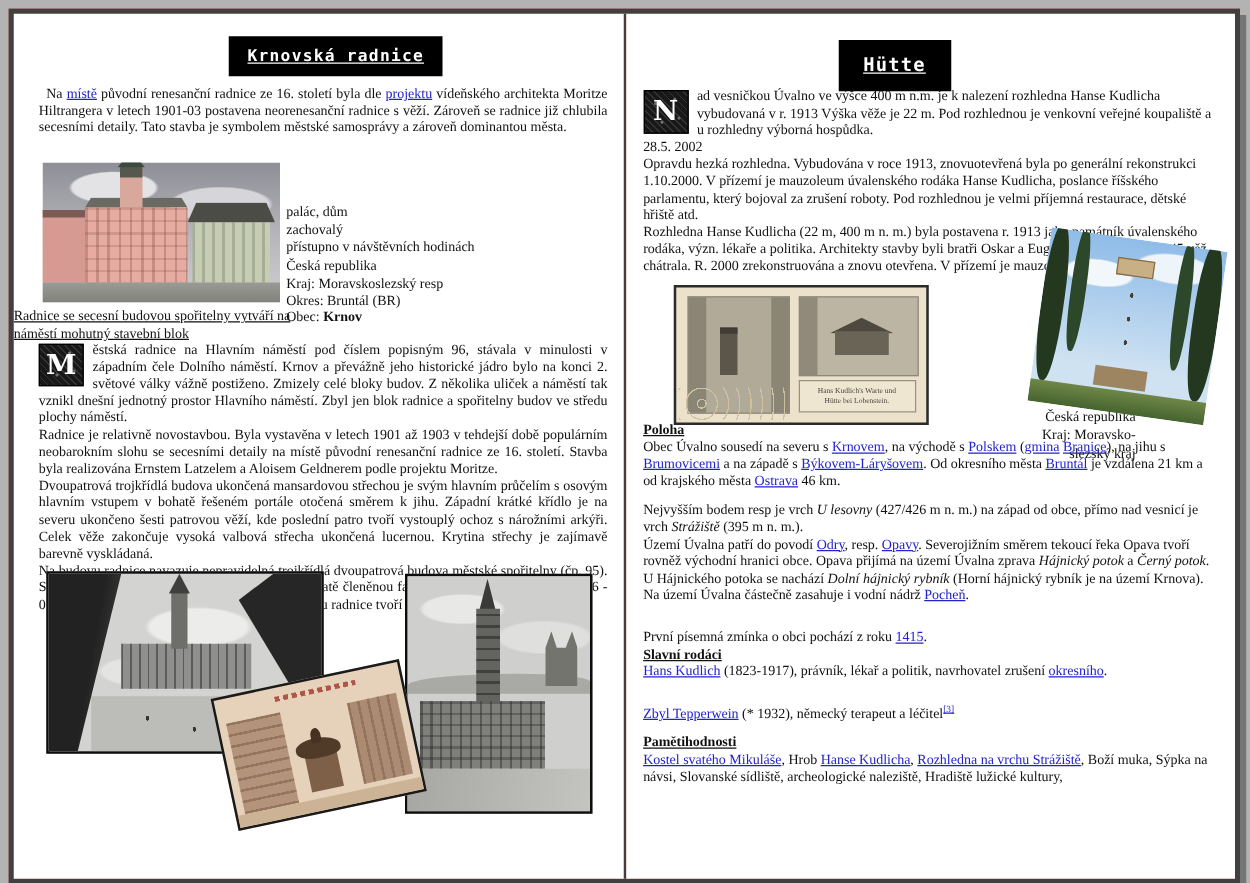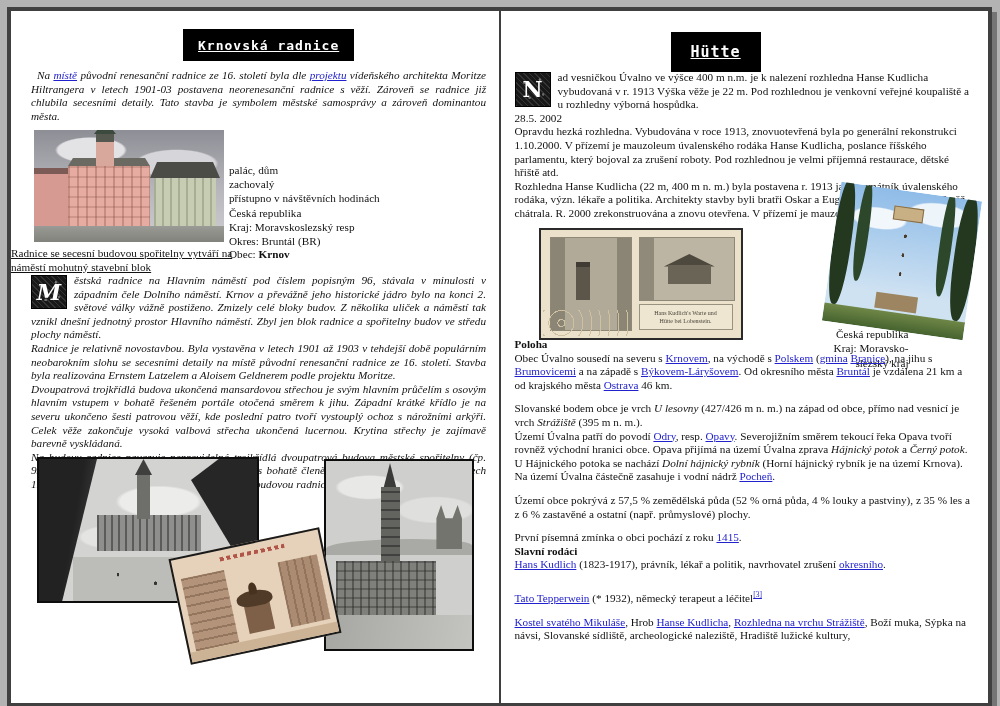--- a/index.html
+++ b/index.html
@@ -3,31 +3,31 @@
 <meta charset="utf-8">
 <style>
   html,body{margin:0;padding:0;width:1000px;height:706px;overflow:hidden;
     background:#b3b3b3;font-family:"Liberation Serif",serif;}
   .doc{position:absolute;left:7px;top:7px;width:977px;height:692px;background:#b91c1c;
     border:4px solid #404040;box-shadow:5px 5px 0 #757575;display:flex;}
   .page{position:relative;flex:1;overflow:hidden;background:#fff;}
   .page-l{border-right:2px solid #3f3f3f;}
   
   .body-text{font-size:11.2px;line-height:13.6px;color:#111;}
-  .just{text-align:justify;font-style:italic;}
+  .just{text-align:justify;}
   .titlebox{position:absolute;background:#000;color:#fff;text-align:center;}
   .titletext{font-family:"DejaVu Sans Mono",monospace;font-weight:bold;
     text-decoration:underline;letter-spacing:1px;color:#fff;}
   .lnk{color:#2222cc;text-decoration:underline;cursor:pointer;}
   .it{font-style:italic;}
   .bd{font-weight:bold;}
   sup{font-size:7.5px;line-height:0;}
   .para{margin:0;}
   .gap{height:10px;}
-  .shead{font-weight:bold;}
+  .shead{font-weight:bold;text-decoration:underline;}
   .initial{float:left;width:34px;height:32px;margin:1px 7px 1px 0;border:1px solid #000;
     background:#181818;
     background-image:radial-gradient(circle at 25% 30%,#6a6a6a 0 1px,transparent 1.5px),
       radial-gradient(circle at 70% 20%,#777 0 1px,transparent 1.5px),
       radial-gradient(circle at 40% 75%,#707070 0 1px,transparent 1.5px),
       radial-gradient(circle at 80% 65%,#666 0 1px,transparent 1.5px),
       repeating-linear-gradient(45deg,rgba(255,255,255,.12) 0 1px,transparent 1px 4px);
     color:#fff;font-family:"DejaVu Serif",serif;font-weight:bold;font-size:22px;
     text-align:center;line-height:32px;}
   .caption{position:absolute;text-align:left;font-size:11.2px;line-height:13.6px;color:#111;text-decoration:underline;}
@@ -261,28 +261,28 @@
       <div class="sh tw-tree tw-tl1"></div>
       <div class="sh tw-tree tw-tl2"></div>
       <div class="sh tw-tree tw-tr1"></div>
       <div class="sh tw-tree tw-tr2"></div>
     </div>
 
     <div class="body-text" style="position:absolute;left:14px;top:327px;width:460px;">
       <div class="shead">Poloha</div>
       <div class="para"><span>Obec Úvalno sousedí na severu s </span><span class="lnk">Krnovem</span><span>, na východě s </span><span class="lnk">Polskem</span><span> (</span><span class="lnk">gmina</span><span> </span><span class="lnk">Branice</span><span>), na jihu s </span><span class="lnk">Brumovicemi</span><span> a na západě s </span><span class="lnk">Býkovem-Láryšovem</span><span>. Od okresního města </span><span class="lnk">Bruntál</span><span> je vzdálena 21 km a od krajského města </span><span class="lnk">Ostrava</span><span> 46 km.</span></div>
       <div class="gap"></div>
-      <div class="para"><span>Slovanské bodem obce je vrch </span><span class="it">U lesovny</span><span> (427/426 m n. m.) na západ od obce, přímo nad vesnicí je vrch </span><span class="it">Strážiště</span><span> (395 m n. m.).</span></div>
+      <div class="para"><span>Nejvyšším bodem resp je vrch </span><span class="it">U lesovny</span><span> (427/426 m n. m.) na západ od obce, přímo nad vesnicí je vrch </span><span class="it">Strážiště</span><span> (395 m n. m.).</span></div>
       <div class="para"><span>Území Úvalna patří do povodí </span><span class="lnk">Odry</span><span>, resp. </span><span class="lnk">Opavy</span><span>. Severojižním směrem tekoucí řeka Opava tvoří rovněž východní hranici obce. Opava přijímá na území Úvalna zprava </span><span class="it">Hájnický potok</span><span> a </span><span class="it">Černý potok</span><span>. U Hájnického potoka se nachází </span><span class="it">Dolní hájnický rybník</span><span> (Horní hájnický rybník je na území Krnova). Na území Úvalna částečně zasahuje i vodní nádrž </span><span class="lnk">Pocheň</span><span>.</span></div>
       <div class="gap"></div>
-      <div class="para">Území obce pokrývá z 57,5 % zemědělská půda (52 % orná půda, 4 % louky a pastviny), z 35 % les a z 6 % zastavěné a ostatní (např. průmyslové) plochy.</div>
       <div class="gap"></div>
       <div class="para"><span>První písemná zmínka o obci pochází z roku </span><span class="lnk">1415</span><span>.</span></div>
       <div class="shead">Slavní rodáci</div>
       <div class="para"><span class="lnk">Hans Kudlich</span><span> (1823-1917), právník, lékař a politik, navrhovatel zrušení </span><span class="lnk">okresního</span><span>.</span></div>
       <div class="gap"></div>
       <div class="gap"></div>
-      <div class="para"><span class="lnk">Tato Tepperwein</span><span> (* 1932), německý terapeut a léčitel</span><sup class="lnk">[3]</sup></div>
-      <div class="gap"></div>
+      <div class="para"><span class="lnk">Zbyl Tepperwein</span><span> (* 1932), německý terapeut a léčitel</span><sup class="lnk">[3]</sup></div>
+      <div class="gap"></div>
+      <div class="shead">Pamětihodnosti</div>
       <div class="para"><span class="lnk">Kostel svatého Mikuláše</span><span>, Hrob </span><span class="lnk">Hanse Kudlicha</span><span>, </span><span class="lnk">Rozhledna na vrchu Strážiště</span><span>, Boží muka, Sýpka na návsi, Slovanské sídliště, archeologické naleziště, Hradiště lužické kultury,</span></div>
     </div>
   </div>
 </div>
 
 </body></html>

